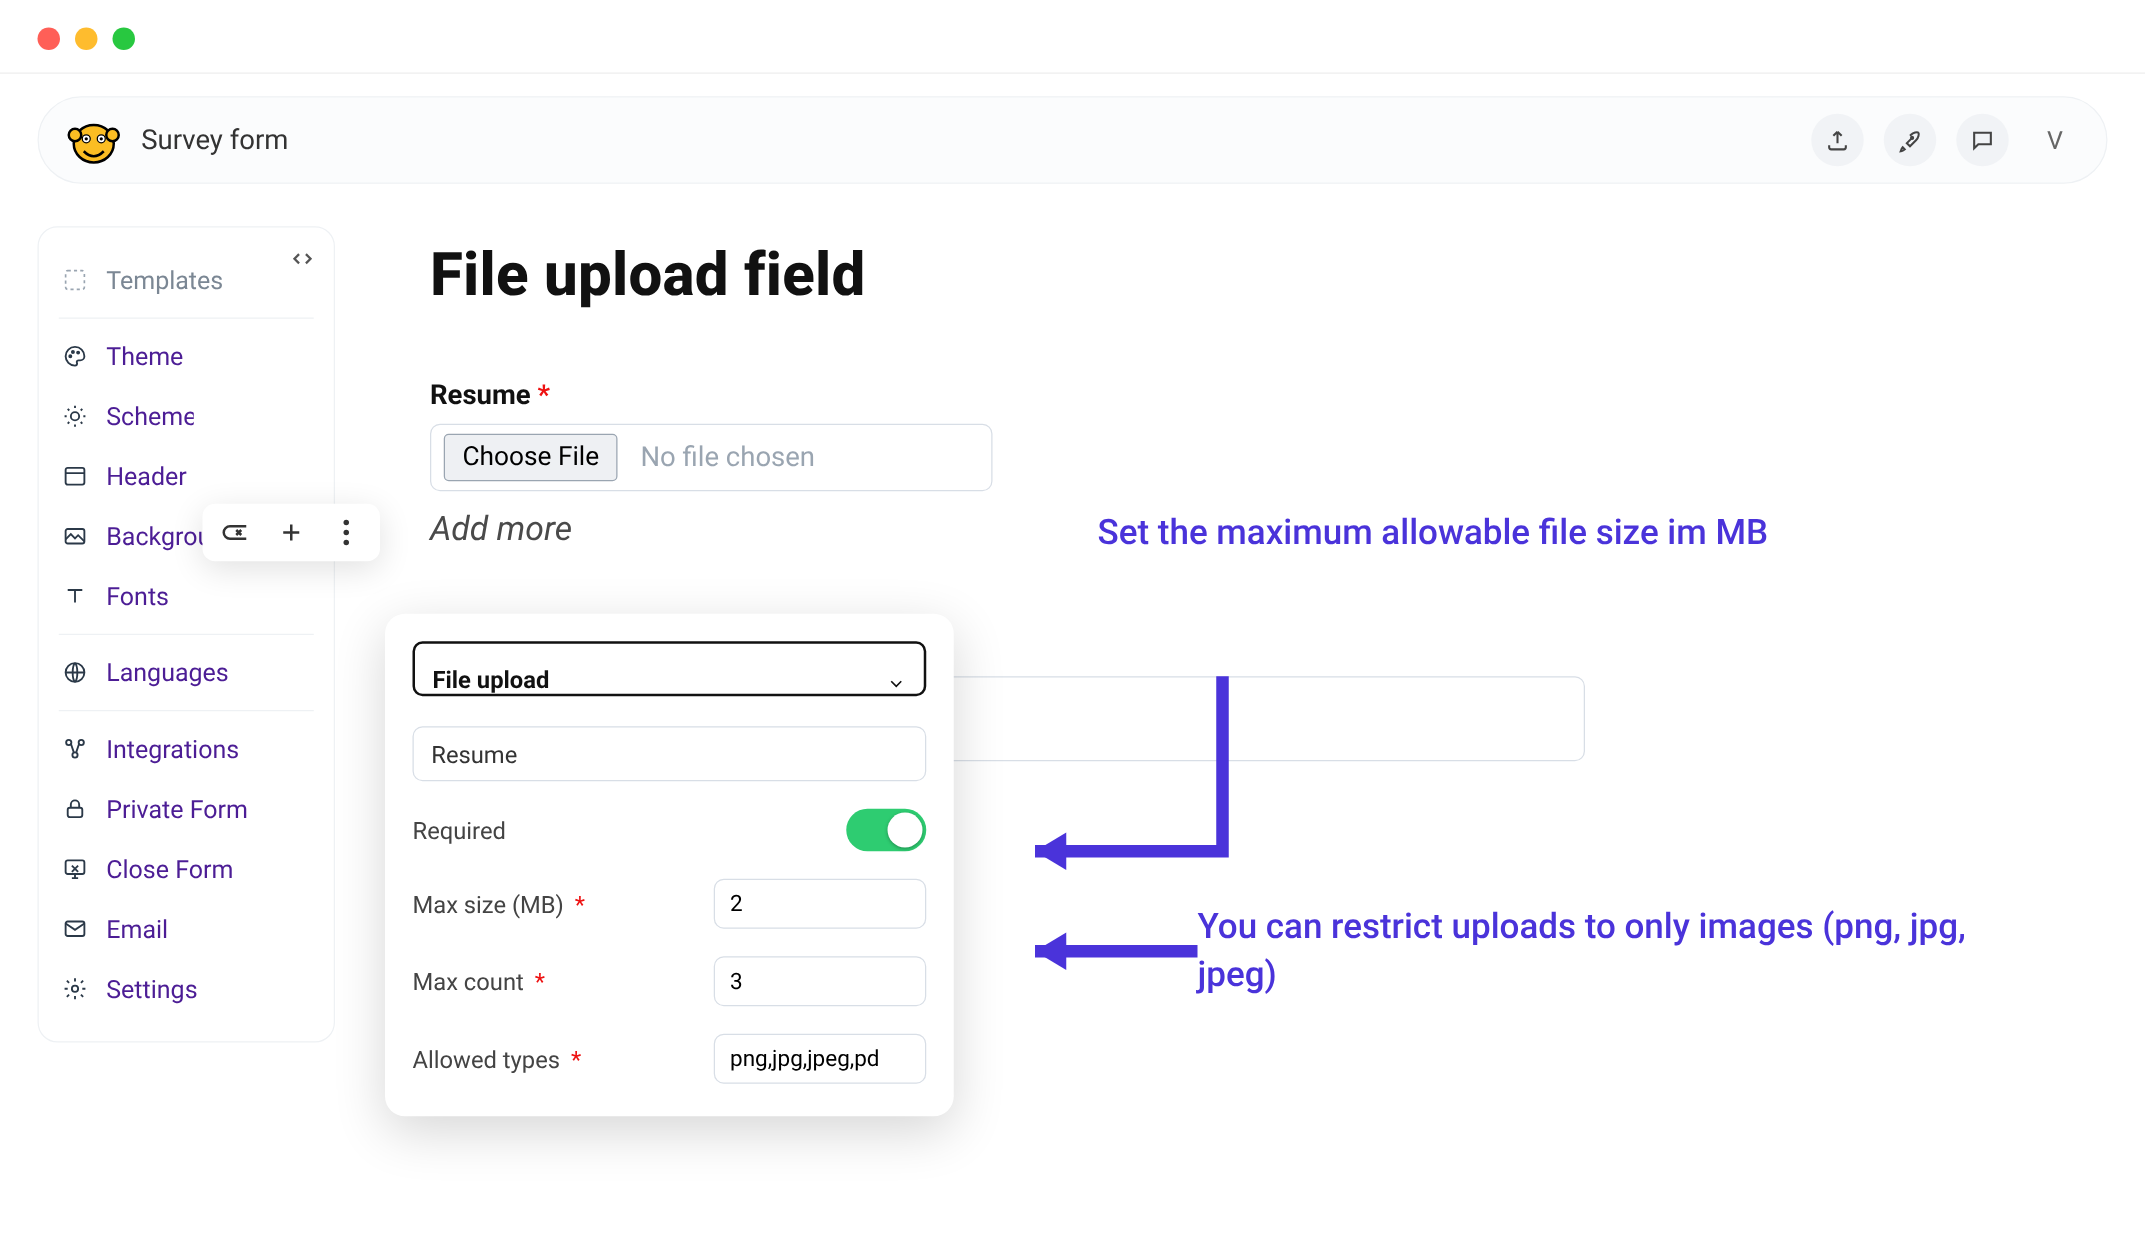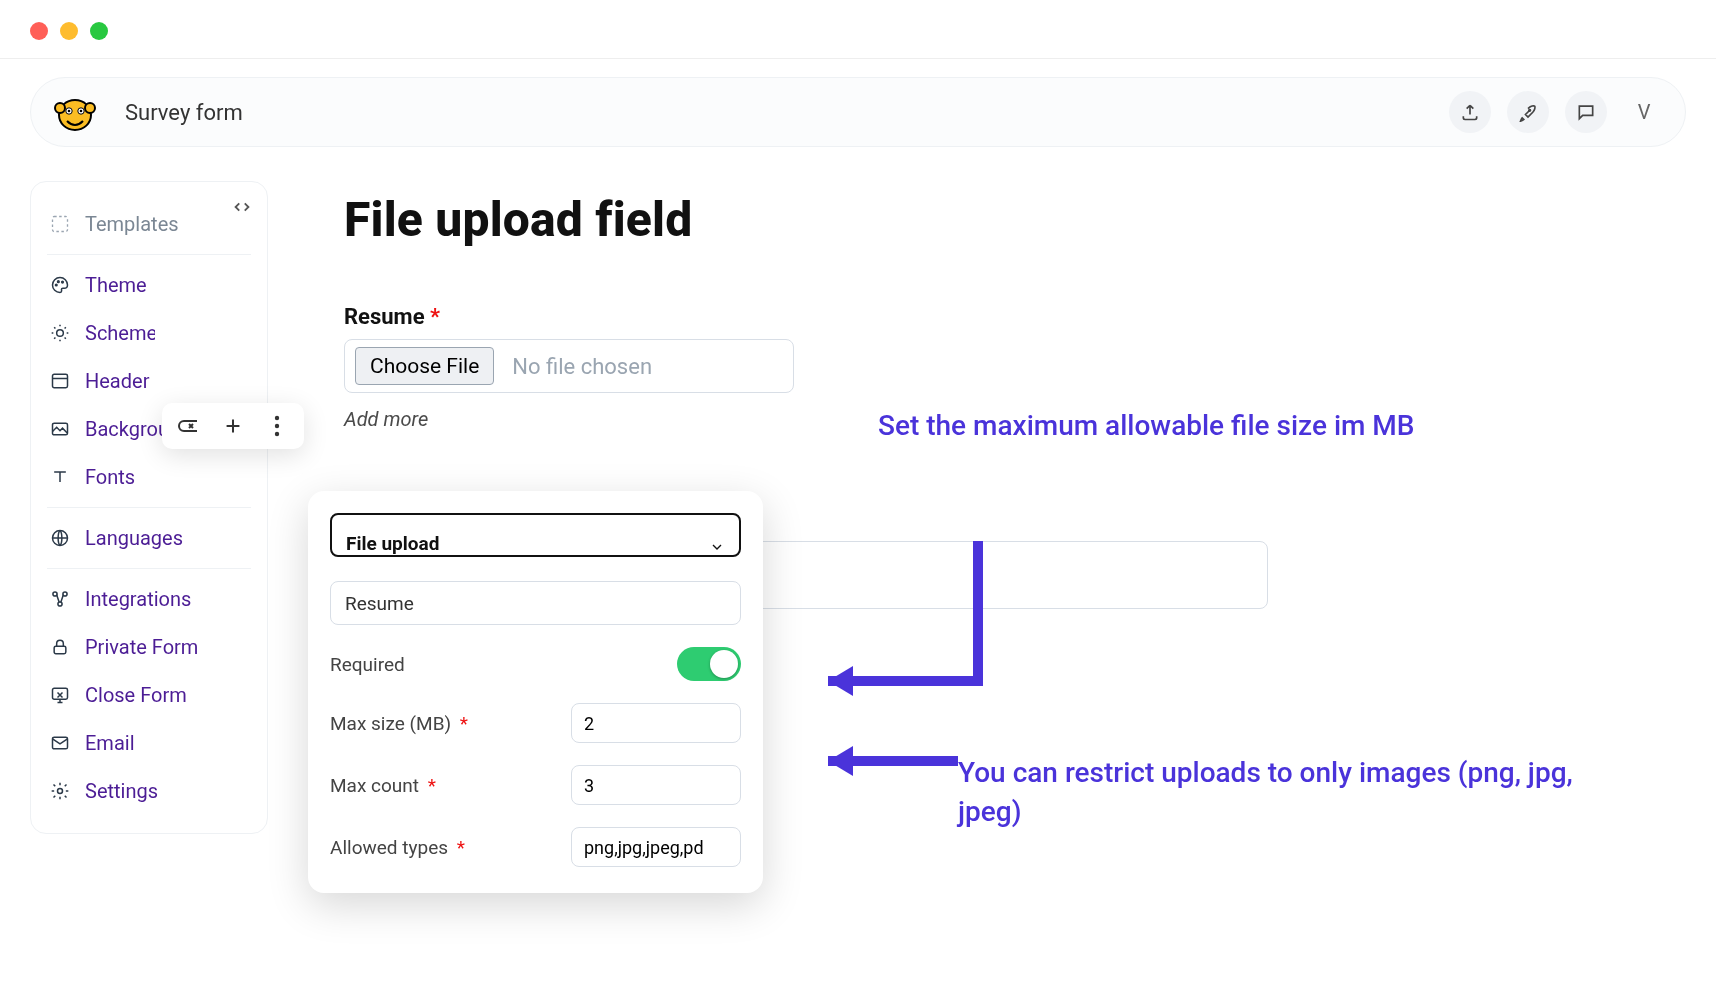--- a/index.html
+++ b/index.html
@@ -6,21 +6,21 @@
   html, body { width: 1716px; height: 998px; font-family: -apple-system, BlinkMacSystemFont, "Segoe UI", Roboto, Helvetica, Arial, sans-serif; background: #fff; color: #111; }
   
   .mac-dots { padding: 22px 22px 18px 30px; display:flex; gap:12px; }
   .mac-dot { width:18px; height:18px; border-radius:50%; }
   .mac-red { background:#ff5f57; }
   .mac-yellow { background:#febc2e; }
   .mac-green { background:#28c840; }
   .divider-top { height:1px; background:#eee; margin-bottom:18px;}
   
   .topbar { margin: 0 30px; height:70px; border:1px solid #eef1f4; border-radius:36px; display:flex; align-items:center; padding:0 20px; justify-content:space-between; background:linear-gradient(#fbfcfd,#fbfcfd); }
-  .topbar-left { display:flex; align-items:center; gap:26px; }
+  .topbar-left { display:flex; align-items:center; gap:14px; }
   .logo { width:48px; height:48px; display:flex; align-items:center; justify-content:center; }
   .form-title { font-size:22px; color:#333; }
   .topbar-right { display:flex; align-items:center; gap:16px; }
   .iconbtn { width:42px; height:42px; border-radius:50%; display:flex; align-items:center; justify-content:center; background:#f1f3f6; color:#444;}
   .avatar { width:42px; height:42px; border-radius:50%; display:flex; align-items:center; justify-content:center; color:#666; font-size:20px; }
   
   .body-wrap { position:relative; margin-top:34px; display:flex; }
   
   .sidebar { width:238px; margin-left:30px; border:1px solid #eef1f4; border-radius:16px; padding:18px 0 18px 0; position:relative; }
   .code-toggle { position:absolute; top:14px; right:14px; color:#555;}
@@ -33,21 +33,21 @@
   .hover-toolbar { position:absolute; left:162px; top:222px; background:#fff; border-radius:10px; box-shadow:0 6px 26px rgba(0,0,0,.12); display:flex; align-items:center; gap:18px; padding:10px 14px; z-index:5;}
   .ht-icon { width:26px; height:26px; display:flex; align-items:center; justify-content:center; color:#333;}
   
   .main { flex:1; padding:0 60px 0 76px; position:relative; }
   .page-title { font-size:48px; font-weight:800; letter-spacing:.2px; margin-top:10px;}
   .field-label { margin-top:56px; font-weight:700; font-size:22px;}
   .req-star { color:#e11;}
   .file-row { margin-top:10px; width:450px; border:1px solid #d8dee6; border-radius:8px; background:#fff; display:flex; align-items:center; height:54px; padding:6px 10px; gap:18px;}
   .choosebtn { border:1px solid #9aa5b1; background:#eef0f3; border-radius:4px; padding:6px 14px; font-size:21px; font-family:inherit;}
   .nofile { color:#9aa5b1; font-size:22px;}
-  .addmore { margin-top:14px; font-style:italic; color:#4a4a4a; font-size:20px;}
+  .addmore { margin-top:14px; font-style:italic; color:#4a4a4a; font-size:27px;}
   
   .below-input { position:absolute; left:420px; top:360px; width:580px; height:68px; border:1px solid #d8dee6; border-radius:8px; background:#fff; }
   
   .popover { position:absolute; left:40px; top:310px; width:455px; background:#fff; border-radius:16px; box-shadow:0 12px 42px rgba(0,0,0,.16); padding:22px 22px 26px 22px; z-index:6;}
   .type-select { width:100%; height:44px; border:2px solid #111; border-radius:8px; padding:0 14px; font-weight:700; font-size:19px; display:flex; align-items:flex-end; justify-content:space-between;}
   .pop-input { width:100%; height:44px; border:1px solid #d8dee6; border-radius:8px; padding:0 14px; font-size:19px; margin-top:24px; font-family:inherit; color:#333;}
   .pop-row { display:flex; align-items:center; justify-content:space-between; margin-top:22px; font-size:19px; color:#444;}
   .pop-row .small-input { width:170px; height:40px; border:1px solid #d8dee6; border-radius:8px; padding:0 12px; font-size:18px; font-family:inherit;}
   .toggle { width:64px; height:34px; border-radius:20px; background:#2ecc71; position:relative;}
   .toggle .knob { position:absolute; right:3px; top:3px; width:28px; height:28px; border-radius:50%; background:#fff; box-shadow:0 1px 3px rgba(0,0,0,.3);}
@@ -299,21 +299,21 @@
         <span class="pop-label"><span>Max count</span><span class="req-star"> *</span></span>
         <input class="small-input" value="3" style="">
       </div>
       <div class="pop-row">
         <span class="pop-label"><span>Allowed types</span><span class="req-star"> *</span></span>
         <input class="small-input" value="png,jpg,jpeg,pd" style="">
       </div>
     </div>
 
     <div class="annotation" style="left:610px; top:225px; width:620px;">Set the maximum allowable file size im MB</div>
-    <div class="annotation" style="left:690px; top:540px; width:620px;margin-top:32px;">You can restrict uploads to only images (png, jpg, jpeg)</div>
+    <div class="annotation" style="left:690px; top:540px; width:620px;">You can restrict uploads to only images (png, jpg, jpeg)</div>
 
     <svg class="arrow" style="left:530px; top:350px;" width="220" height="180">
       <path class="arrow-line" d="M180 10 L180 150 L30 150"></path>
       <polygon class="arrow-head" points="30,150 55,135 55,165"></polygon>
     </svg>
 
     <svg class="arrow" style="left:530px; top:560px;" width="180" height="40">
       <path class="arrow-line" d="M160 20 L30 20"></path>
       <polygon class="arrow-head" points="30,20 55,5 55,35"></polygon>
     </svg>

